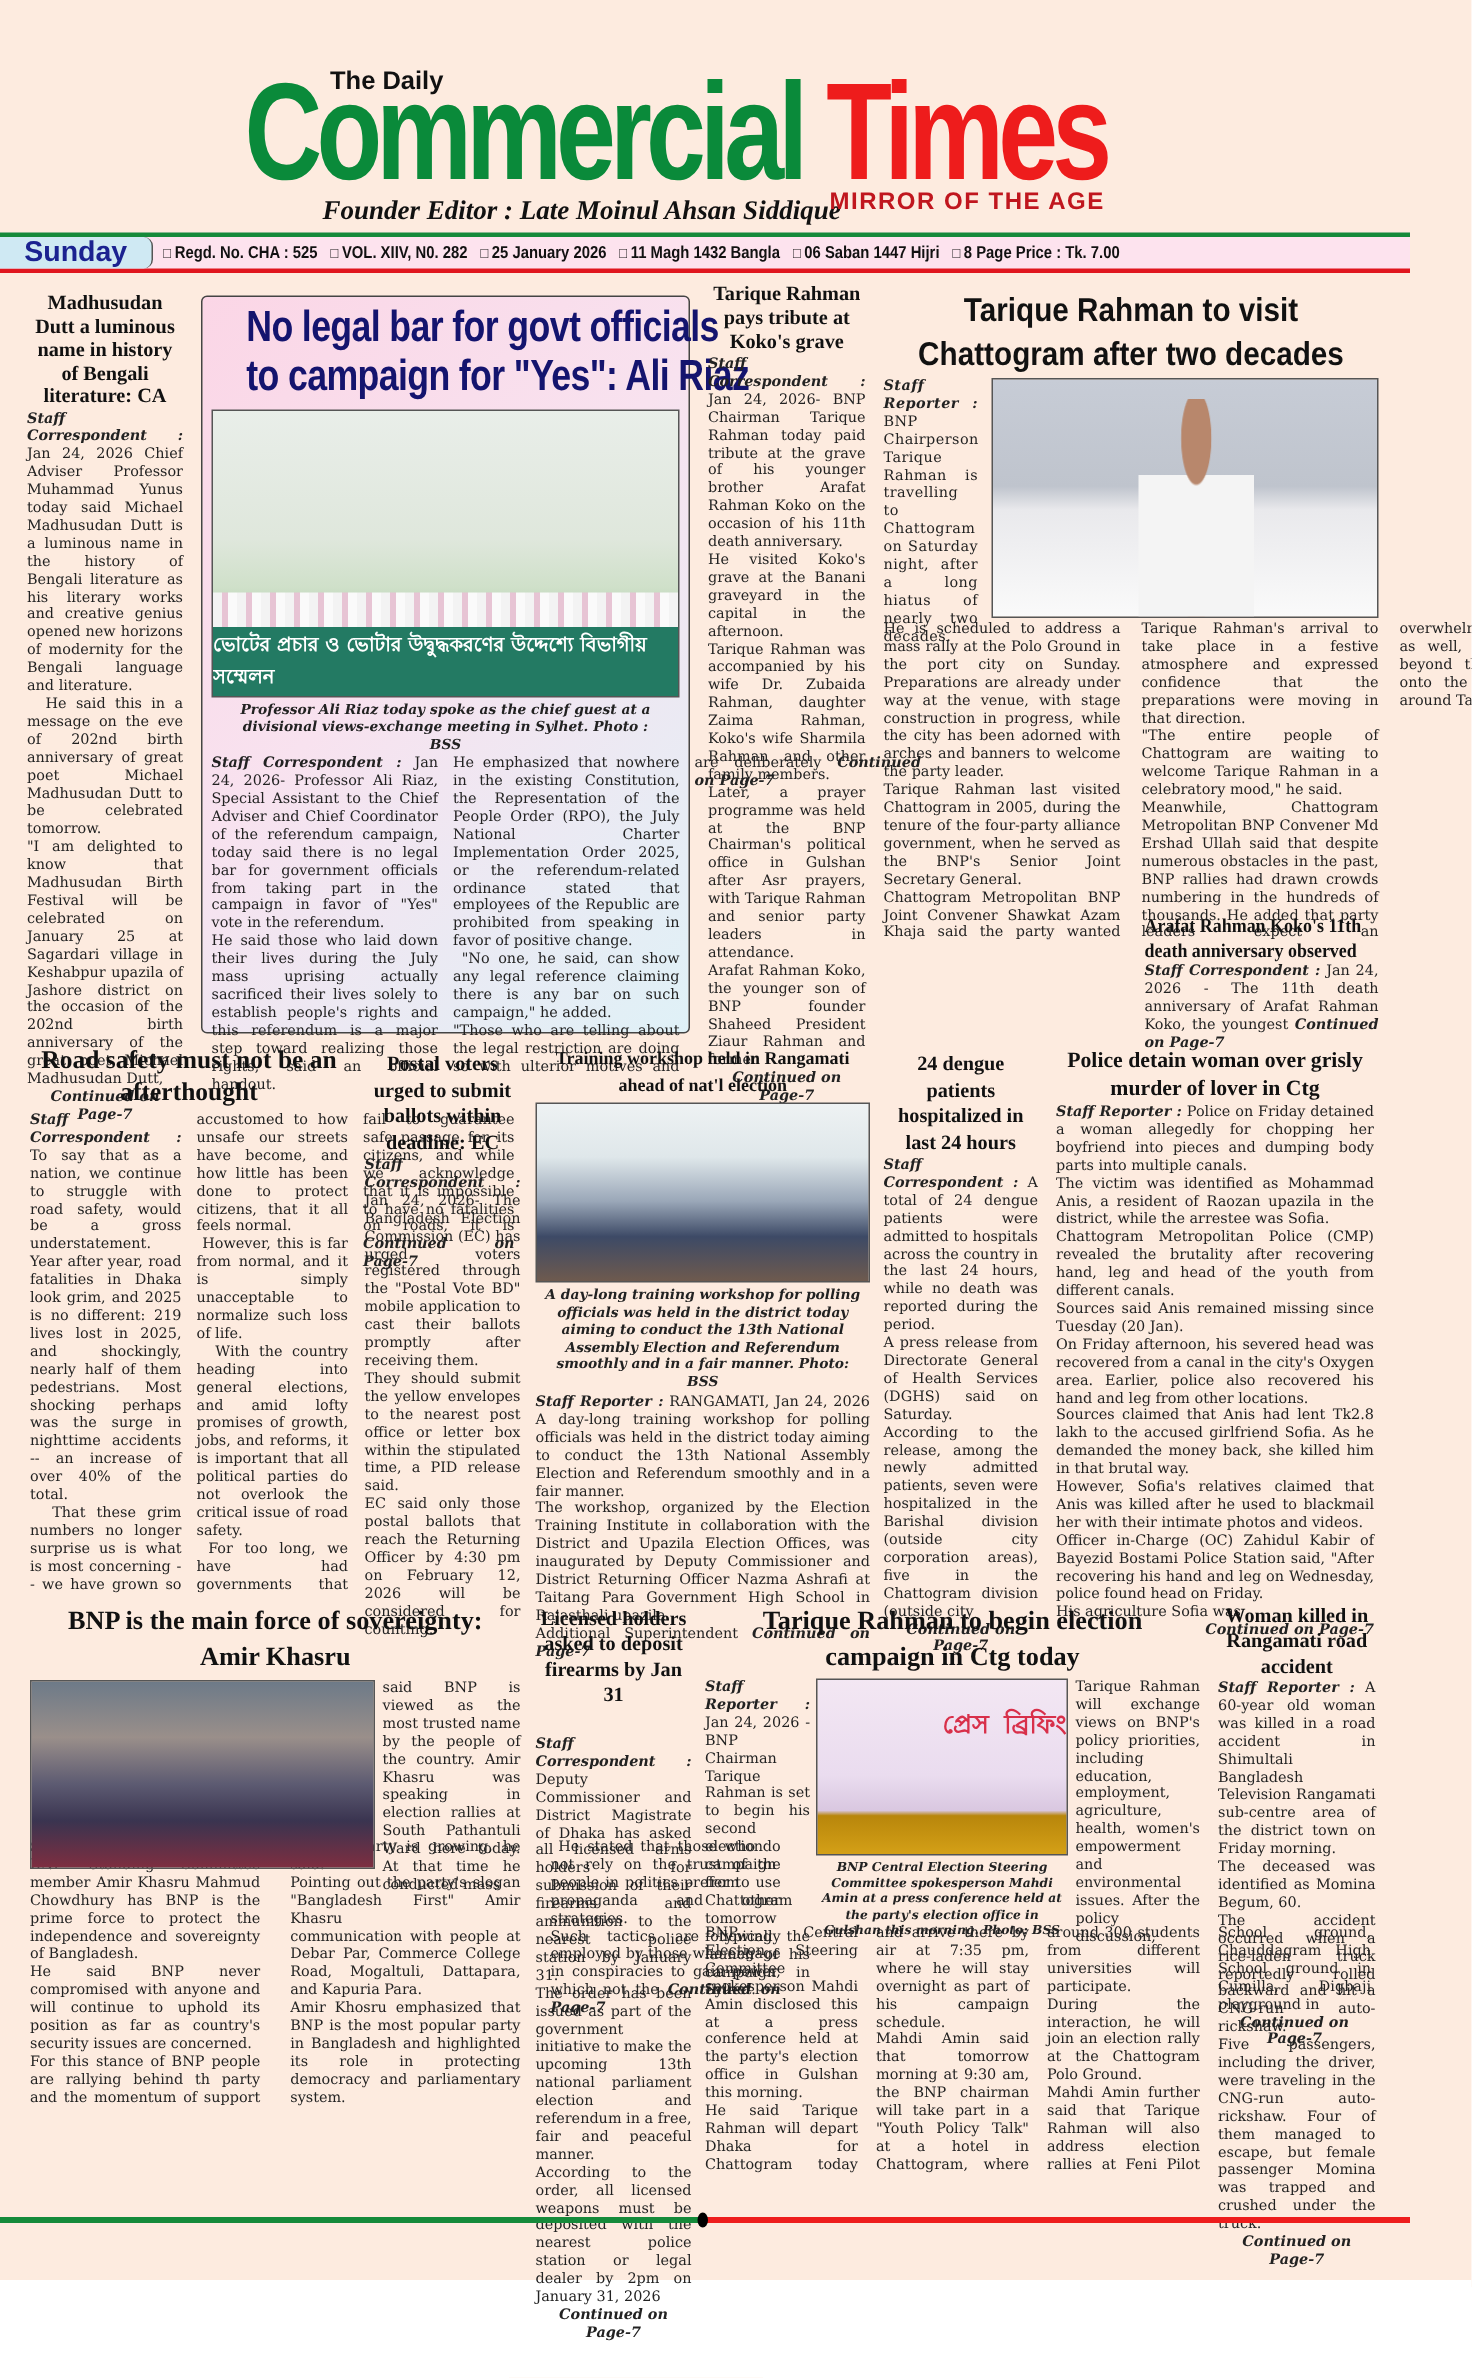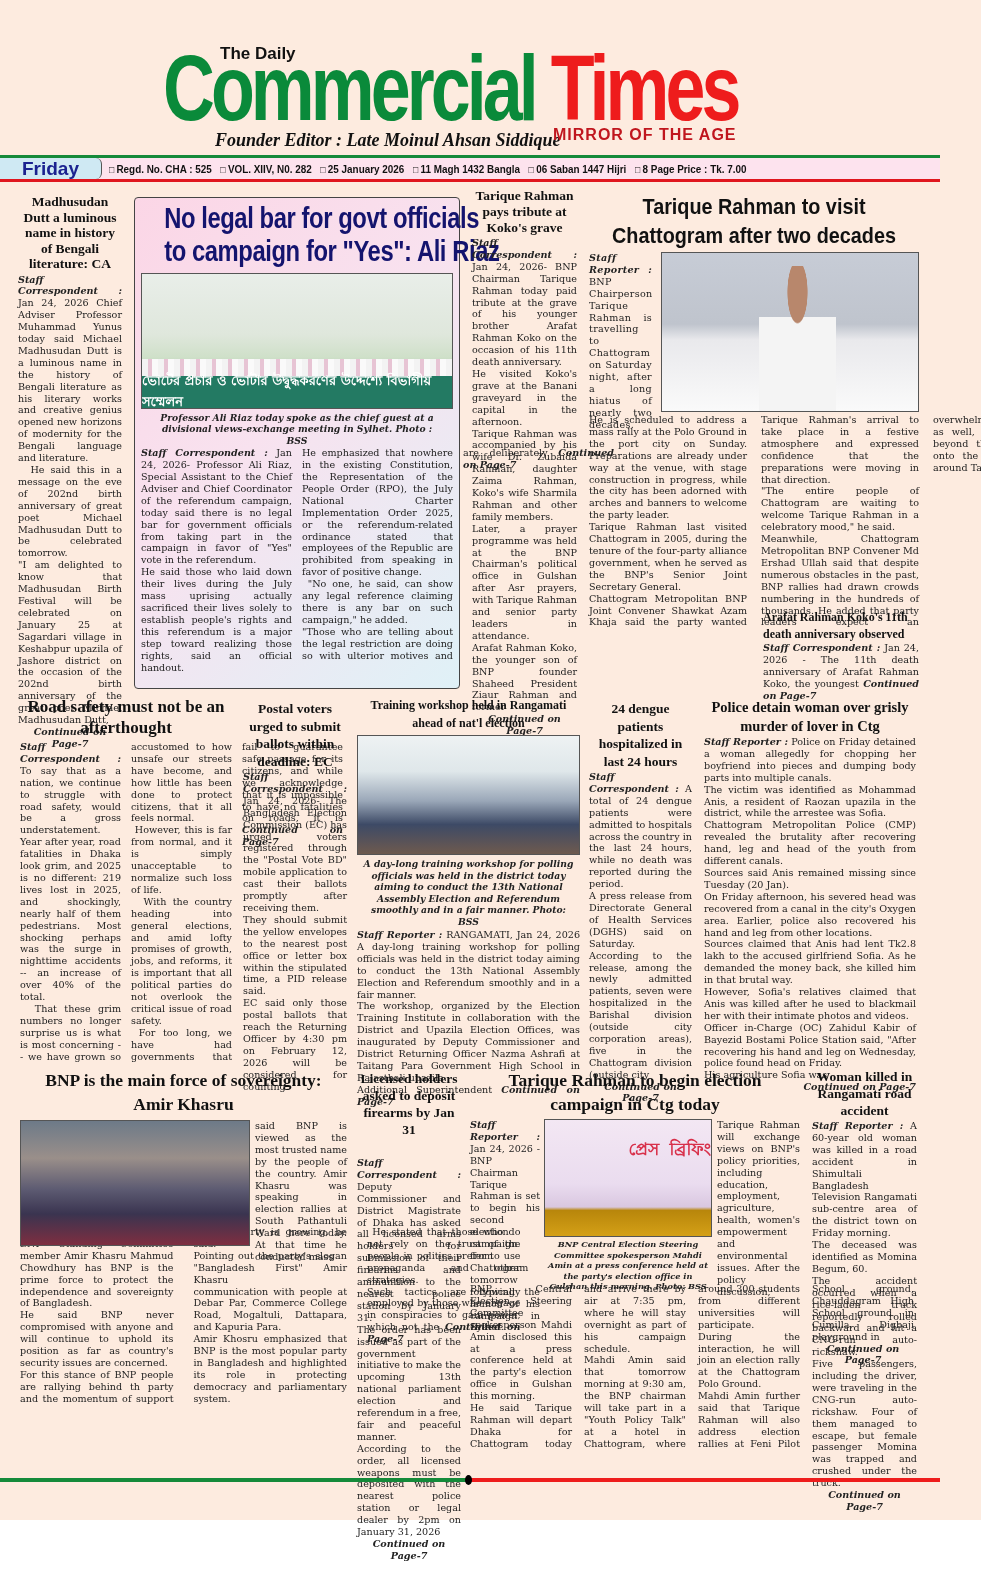--- a/index.html
+++ b/index.html
@@ -60,21 +60,21 @@
 
   <div class="the-daily">The Daily</div>
   <div class="mast-title">
     <span class="mast-green">Commercial</span>
     <span class="mast-red">Times</span>
   </div>
   <div class="founder">Founder Editor : Late Moinul Ahsan Siddique</div>
   <div class="motto">MIRROR OF THE AGE</div>
 
   <div class="dateline">
-    <div class="day-box">Friday</div>
+    <div class="day-box">Sunday</div>
     <div class="date-items">
       <span>Regd. No. CHA : 525</span>
       <span>VOL. XIIV,  N0. 282</span>
       <span>25 January 2026</span>
       <span>11 Magh 1432 Bangla</span>
       <span>06 Saban 1447 Hijri</span>
       <span>8 Page  Price : Tk. 7.00</span>
     </div>
   </div>
 
@@ -86,21 +86,21 @@
       <p>"I am delighted to know that Madhusudan Birth Festival will be celebrated on January 25 at Sagardari village in Keshabpur upazila of Jashore district on the occasion of the 202nd birth anniversary of the great poet Michael Madhusudan Dutt,</p>
       <span class="cont" style="text-align:center;">Continued on Page-7</span>
     </div>
   </div>
 
   <div class="lead-box">
     <div class="lead-hl">
       <div>No legal bar for govt officials</div>
       <div>to campaign for "Yes": Ali Riaz</div>
     </div>
-    <div class="photo ph-stage" style="margin:4px 6px 0 6px; height:136px;">
+    <div class="photo ph-stage" style="margin:4px 6px 0 6px; height:192px;">
       <div class="flowers"></div>
       <div class="banner">ভোটের প্রচার ও ভোটার উদ্বুদ্ধকরণের উদ্দেশ্যে বিভাগীয় সম্মেলন</div>
     </div>
     <div class="caption" style="padding:3px 20px 1px;">Professor Ali Riaz today spoke as the chief guest at a divisional views-exchange meeting in Sylhet. Photo : BSS</div>
     <div class="body cols2" style="padding:0 6px; column-gap:10px; height:238px; column-fill:auto;">
       <p><span class="byline">Staff Correspondent :</span> <span>Jan 24, 2026- Professor Ali Riaz, Special Assistant to the Chief Adviser and Chief Coordinator of the referendum campaign, today said there is no legal bar for government officials from taking part in the campaign in favor of "Yes" vote in the referendum.</span></p>
       <p>He said those who laid down their lives during the July mass uprising actually sacrificed their lives solely to establish people's rights and this referendum is a major step toward realizing those rights, said an official handout.</p>
       <p>He emphasized that nowhere in the existing Constitution, the Representation of the People Order (RPO), the July National Charter Implementation Order 2025, or the referendum-related ordinance stated that employees of the Republic are prohibited from speaking in favor of positive change.</p>
       <p>&nbsp;<span>"No one, he said, can show any legal reference claiming there is any bar on such campaign," he added.</span></p>
       <p><span>"Those who are telling about the legal restriction are doing so with ulterior motives and are deliberately</span> <i><b>Continued on Page-7</b></i></p>

